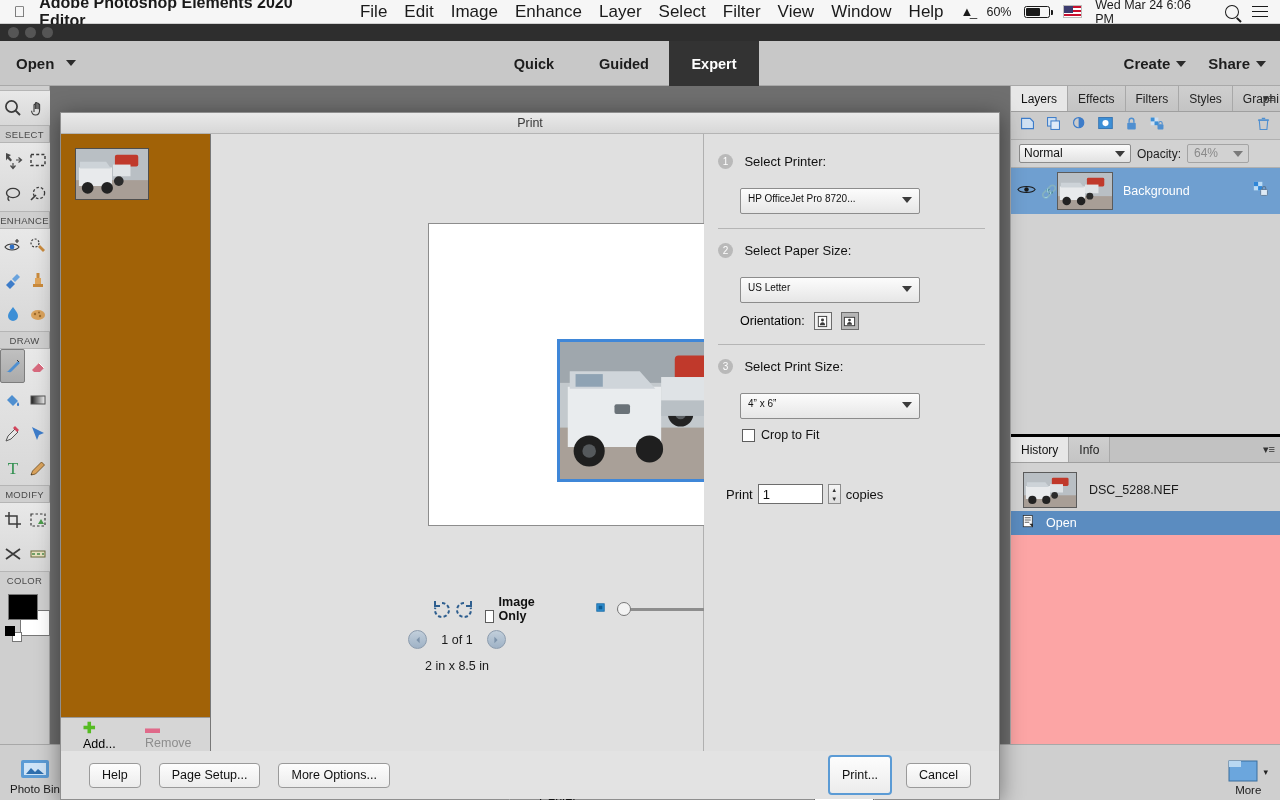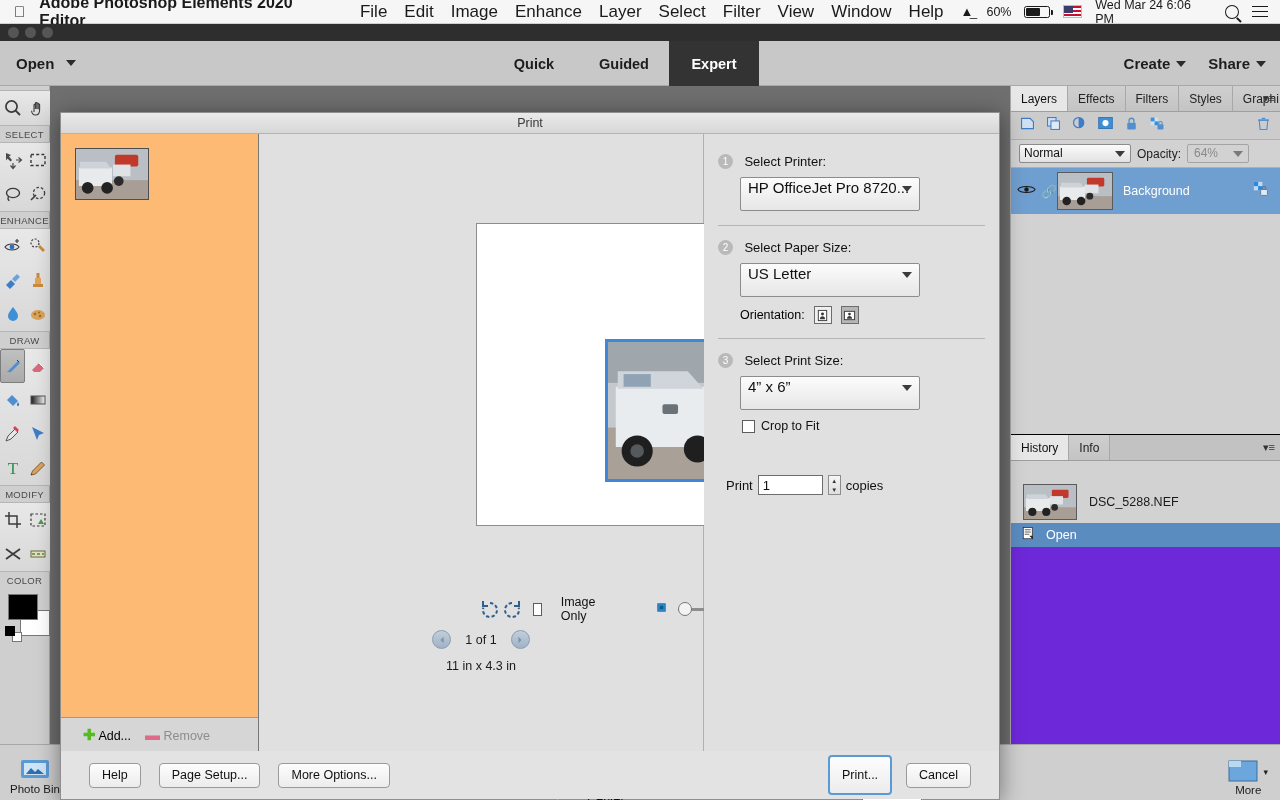--- a/index.html
+++ b/index.html
@@ -107,21 +107,21 @@
   .bbsep { width:1px; height:26px; border-left:1px dotted #8a8a8a; align-self:flex-end; margin-bottom:8px;}
   .bbmore { position:absolute; right:12px; bottom:4px; text-align:center; font-size:11.5px; color:#1a1a1a; }
 
   
   .modal { position:absolute; left:60px; top:88px; width:940px; height:688px;
            background:#e3e3e3; border:1px solid #8f8f8f; box-shadow:0 4px 22px rgba(0,0,0,.45);}
   .modal-title { height:21px; background:linear-gradient(to bottom,#eaeaea,#d7d7d7);
                  border-bottom:1px solid #b4b4b4; text-align:center; font-size:12.5px; color:#3a3a3a; line-height:20px;}
   .modal-body { position:absolute; left:0; right:0; top:21px; bottom:48px; display:flex; background:#e0e0e0;}
 
-  .binpane { width:198px; background:#fdba74; position:relative; border-right:1px solid #777;}
+  .binpane { width:150px; background:#a16207; position:relative; border-right:1px solid #777;}
   .binthumbs { position:absolute; left:0; right:0; top:0; bottom:34px; padding:14px 0 0 14px; }
   .binthumb { width:74px; height:52px; border:1px solid #4e4e4e; overflow:hidden; position:relative; background:#cfd3d6;}
   .binbar { position:absolute; left:0; right:0; bottom:0; height:34px; background:#d6d6d6; border-top:1px solid #9a9a9a;
             display:flex; align-items:center; gap:14px; padding-left:22px; font-size:12.5px;}
   .plusic { color:#55bb22; font-weight:bold; font-size:15px; }
   .minusic { color:#e06a8a; font-weight:bold; font-size:15px; }
 
   .previewpane { flex:1; background:#e0e0e0; position:relative; border-right:1px solid #b0b0b0;}
   .page { position:absolute; left:217px; top:89px; width:397px; height:303px; background:#fff; border:1px solid #8d8d8d;}
   .photo { position:absolute; left:128px; top:115px; width:220px; height:143px; border:3px solid #3f87d8; overflow:hidden; background:#cfd3d6;}
@@ -138,22 +138,22 @@
              display:flex;align-items:center;justify-content:center;}
   .dims { text-align:center; font-size:12.5px; color:#1a1a1a; margin-top:10px;}
   .posbox { position:absolute; left:298px; top:645px; width:366px; height:72px; border:1px solid #a9a9a9;}
   .poslegend { position:absolute; left:10px; top:-8px; background:#e0e0e0; padding:0 5px; font-size:12px; color:#1a1a1a;}
 
   .settings { width:295px; background:#e0e0e0; position:relative; padding:18px 0 0 14px;}
   .stepnum { width:15px;height:15px;border-radius:50%;background:#b9b9b9;color:#fff;font-size:10px;
              display:inline-flex;align-items:center;justify-content:center;vertical-align:middle;margin-right:7px;}
   .slabel { font-size:13px; color:#101010; }
   .sdiv { height:1px; background:#b5b5b5; margin:14px 14px 0 0; }
-  .bigselect { width:180px; height:34px; background:linear-gradient(to bottom,#fcfcfc,#e6e6e6);
-    border:1px solid #8c8c8c; border-radius:2px; font-size:15px; color:#101010; line-height:20px; padding-left:7px; position:relative; margin-top:7px;}
+  .bigselect { width:180px; height:26px; background:linear-gradient(to bottom,#fcfcfc,#e6e6e6);
+    border:1px solid #8c8c8c; border-radius:2px; font-size:10px; color:#101010; line-height:20px; padding-left:7px; position:relative; margin-top:18px;}
   .bigselect .arw { position:absolute; right:7px; top:8px; width:0;height:0;border-left:5px solid transparent;border-right:5px solid transparent;border-top:6px solid #3b3b3b;}
   .orientbtn { width:18px;height:18px;border:1px solid #6c6c6c;background:#f0f0f0;display:inline-flex;align-items:center;justify-content:center;}
   .orientbtn.sel { background:#b6b6b6; }
   .txtinput { background:#fff; border:1px solid #6d6d6d; font-size:13px; color:#101010; padding:1px 4px; }
   .spin { width:13px; height:20px; border:1px solid #8c8c8c; background:linear-gradient(to bottom,#f6f6f6,#dedede);
           display:flex; flex-direction:column; align-items:center; justify-content:space-around;}
 
   .modal-foot { position:absolute; left:0; right:0; bottom:0; height:48px; display:flex; align-items:center; background:#e3e3e3;}
   .btn { background:linear-gradient(to bottom,#fdfdfd,#ececec); border:1px solid #9a9a9a; border-radius:4px;
          font-size:12.5px; color:#101010; height:25px; padding:0 12px; }
@@ -467,27 +467,27 @@
           <svg viewBox="0 0 20 20" width="17" height="17">
               <rect x="1" y="1" width="10" height="10" fill="#bcdcf6"></rect>
               <rect x="1" y="1" width="5" height="5" fill="#2e86d8"></rect>
               <rect x="6" y="6" width="5" height="5" fill="#2e86d8"></rect>
               <rect x="9" y="10" width="8" height="7" rx="1" fill="#dfeaf5" stroke="#5b7694"></rect>
               <path d="M11 10V8.4a2 2 0 0 1 4 0V10" fill="none" stroke="#5b7694" stroke-width="1.3"></path>
             </svg>
         </span>
       </div>
 
-      <div style="position:absolute; left:0; right:0; top:348px; bottom:0; background:#6d28d9; border-top:1px solid #000000;">
+      <div style="position:absolute; left:0; right:0; top:348px; bottom:0; background:#fca5a5; border-top:3px solid #000000;">
         <div class="paneltabs">
           <div class="ptab active">History</div>
           <div class="ptab">Info</div>
           <span class="pmenu">▾≡</span>
         </div>
-        <div style="background:#d2d2d2; padding-top:20px;">
+        <div style="background:#d2d2d2; padding-top:6px;">
           <div style="display:flex;align-items:center;gap:12px;padding-left:12px;height:42px;">
             <span class="thumb" style="width:54px;height:36px">
               <svg class="photoimg" viewBox="0 0 56 38" preserveAspectRatio="none">
                 <rect width="56" height="38" fill="#b9bfc4"></rect>
                   <rect y="24" width="56" height="14" fill="#a89e96"></rect>
                 <rect x="30" y="5" width="18" height="9" rx="1.5" fill="#c0392b"></rect>
                 <path d="M2 14h26v14H2z" fill="#e8eaec"></path>
                   <path d="M3 10h20l4 5H3z" fill="#cdd3d8"></path>
                 <circle cx="9" cy="29" r="4.4" fill="#222"></circle>
                   <circle cx="24" cy="29" r="4.4" fill="#222"></circle>
@@ -650,21 +650,21 @@
                     <path d="M11 5a7 7 0 1 1-6.6 4.6" fill="none" stroke="#2f5f8f" stroke-width="2" stroke-dasharray="3.4,2.2"></path>
                     <path d="M4 3v5h5" fill="none" stroke="#2f5f8f" stroke-width="2"></path>
                   </svg>
               </span>
               <span class="rotbtn">
                 <svg viewBox="0 0 22 22" width="22" height="22">
                     <path d="M11 5a7 7 0 1 0 6.6 4.6" fill="none" stroke="#2f5f8f" stroke-width="2" stroke-dasharray="3.4,2.2"></path>
                     <path d="M18 3v5h-5" fill="none" stroke="#2f5f8f" stroke-width="2"></path>
                   </svg>
               </span>
-              <span style="margin-left:10px;display:inline-flex;align-items:center;gap:19px;">
+              <span style="margin-left:10px;display:inline-flex;align-items:flex-end;gap:5px;font-weight:bold;">
                 <span class="chkbox"></span>
                 <span style="font-size:12.5px;color:#101010">Image Only</span>
               </span>
               <span style="margin-left:55px;display:inline-flex;align-items:center;gap:10px;">
                 <span><svg viewBox="0 0 14 14" width="13" height="13">
                       <rect x="3" y="3" width="8" height="8" fill="#2f8fd0" stroke="#1f6fa8"></rect>
                       <rect x="5" y="5" width="4" height="4" fill="#0d5c95"></rect>
                     </svg></span>
                 <span style="position:relative;display:inline-block;width:105px;height:14px;">
                   <span style="position:absolute;left:0;top:6px;width:105px;height:3px;background:#8d8d8d;border-radius:2px;"></span>
@@ -683,21 +683,21 @@
                   </svg>
                 </span>
               <span>1 of 1</span>
               <span class="navcirc">
                   <svg viewBox="0 0 10 10" width="8" height="8">
                     <path d="M3 1l4 4-4 4z" fill="#7d93ab"></path>
                   </svg>
                 </span>
             </div>
 
-            <div class="dims">11 in x 4.3 in</div>
+            <div class="dims">2 in x 8.5 in</div>
           </div>
 
           <div class="posbox">
             <span class="poslegend">Position</span>
             <div style="display:flex;align-items:center;gap:7px;padding:12px 0 0 10px;">
               <span class="chkbox"></span>
               <span style="font-size:12.5px;color:#101010">Center Image</span>
               <span style="margin-left:165px;font-size:12.5px;font-weight:bold;color:#101010">Top:</span>
               <span class="txtinput" style="width:64px">3.305</span>
             </div>

